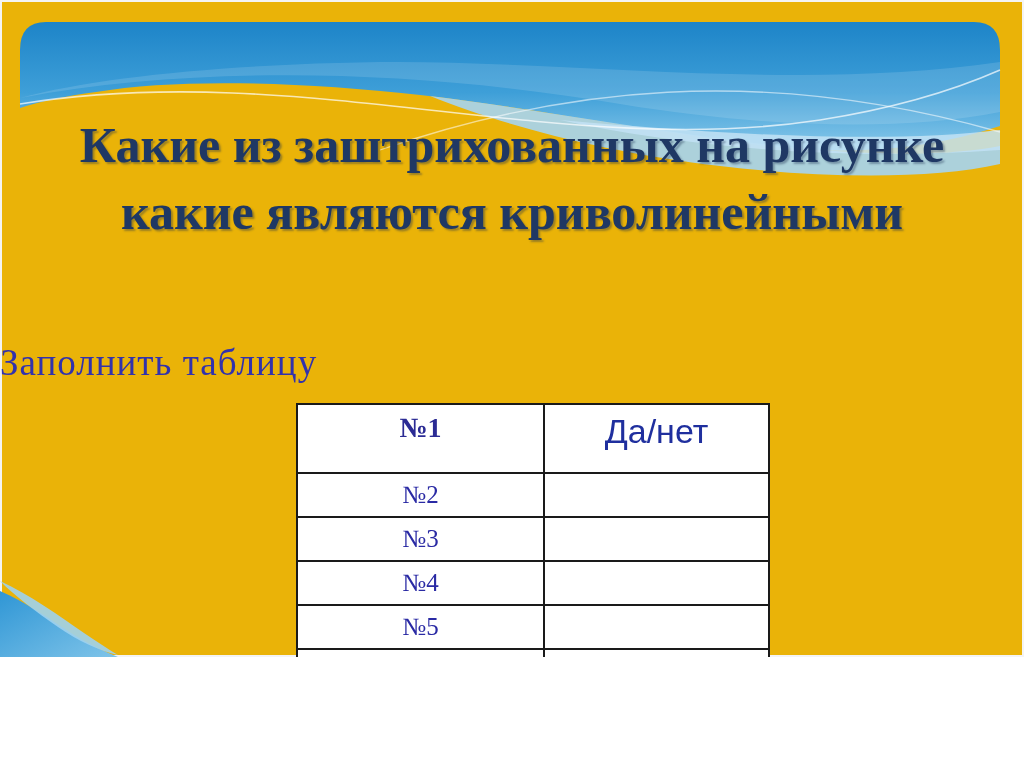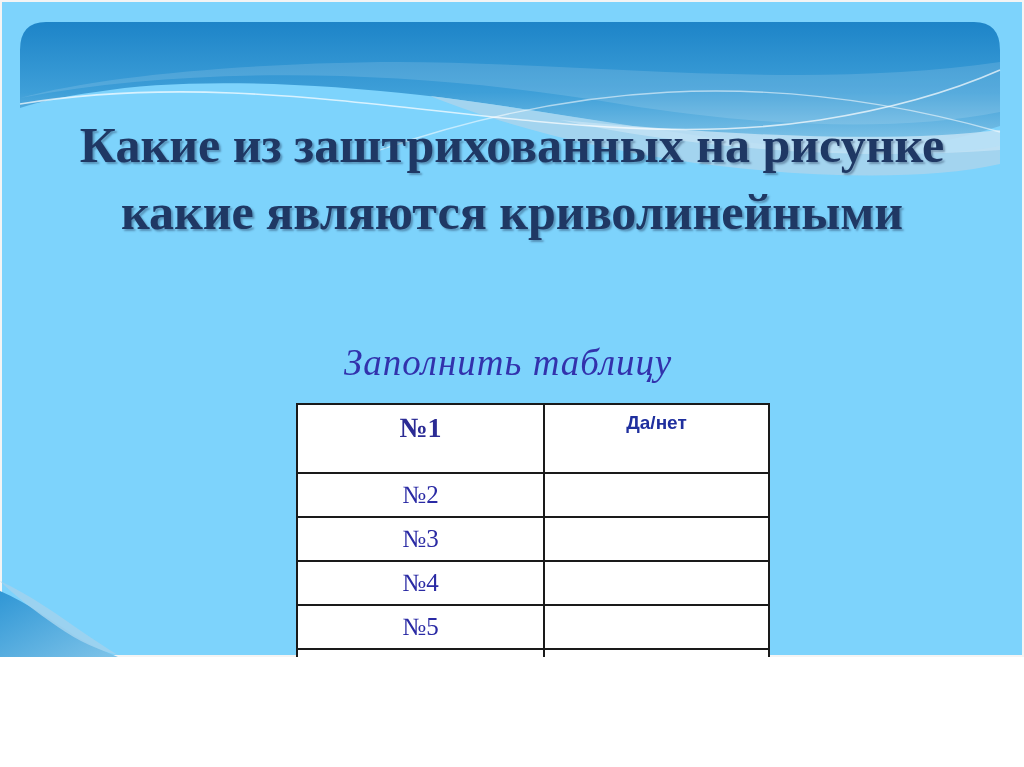--- a/index.html
+++ b/index.html
@@ -1,19 +1,19 @@
 <!DOCTYPE html>
 <html><head>
 <meta charset="utf-8">
 <style>
   html,body{margin:0;padding:0;background:#fff;}
   .page{
     position:relative;
     width:1024px;height:657px;
-    background:#7dd3fc;
+    background:#eab308;
     overflow:hidden;
     box-sizing:border-box;
     box-shadow:inset 0 0 0 2px #f4f4f4;
     font-family:"Liberation Serif", serif;
   }
   
   .banner{
     position:absolute;top:0;left:0;width:1024px;height:200px;
   }
   
@@ -24,23 +24,21 @@
     font-weight:700;
     font-size:50px;
     line-height:67px;
     color:#1F3864;
     text-shadow:2px 2px 2px rgba(23,42,76,.38);
     z-index:5;
   }
   
   .subtitle{
     position:absolute;top:341px;left:0;right:8px;
-    text-align:center;
     font-family:"Liberation Serif", serif;
-    font-style:italic;
     font-size:37px;
     letter-spacing:1px;
     color:#3232AC;
   }
   
   .fill-table{
     position:absolute;left:296px;top:403px;
     border-collapse:collapse;
     table-layout:fixed;
   }
@@ -58,22 +56,22 @@
     padding-top:7px;
   }
   .th-num{
     font-family:"Liberation Serif", serif;
     font-weight:700;
     font-size:28px;
     color:#2B2B94;
   }
   .th-yesno{
     font-family:"Liberation Sans", sans-serif;
-    font-weight:700;
-    font-size:19px;
+    font-weight:400;
+    font-size:34px;
     color:#1F2F9E;
   }
   .fill-table tbody td{
     height:42px;
     vertical-align:middle;
   }
   .row-label{
     font-family:"Liberation Serif", serif;
     font-size:25px;
     color:#2A2AA4;

